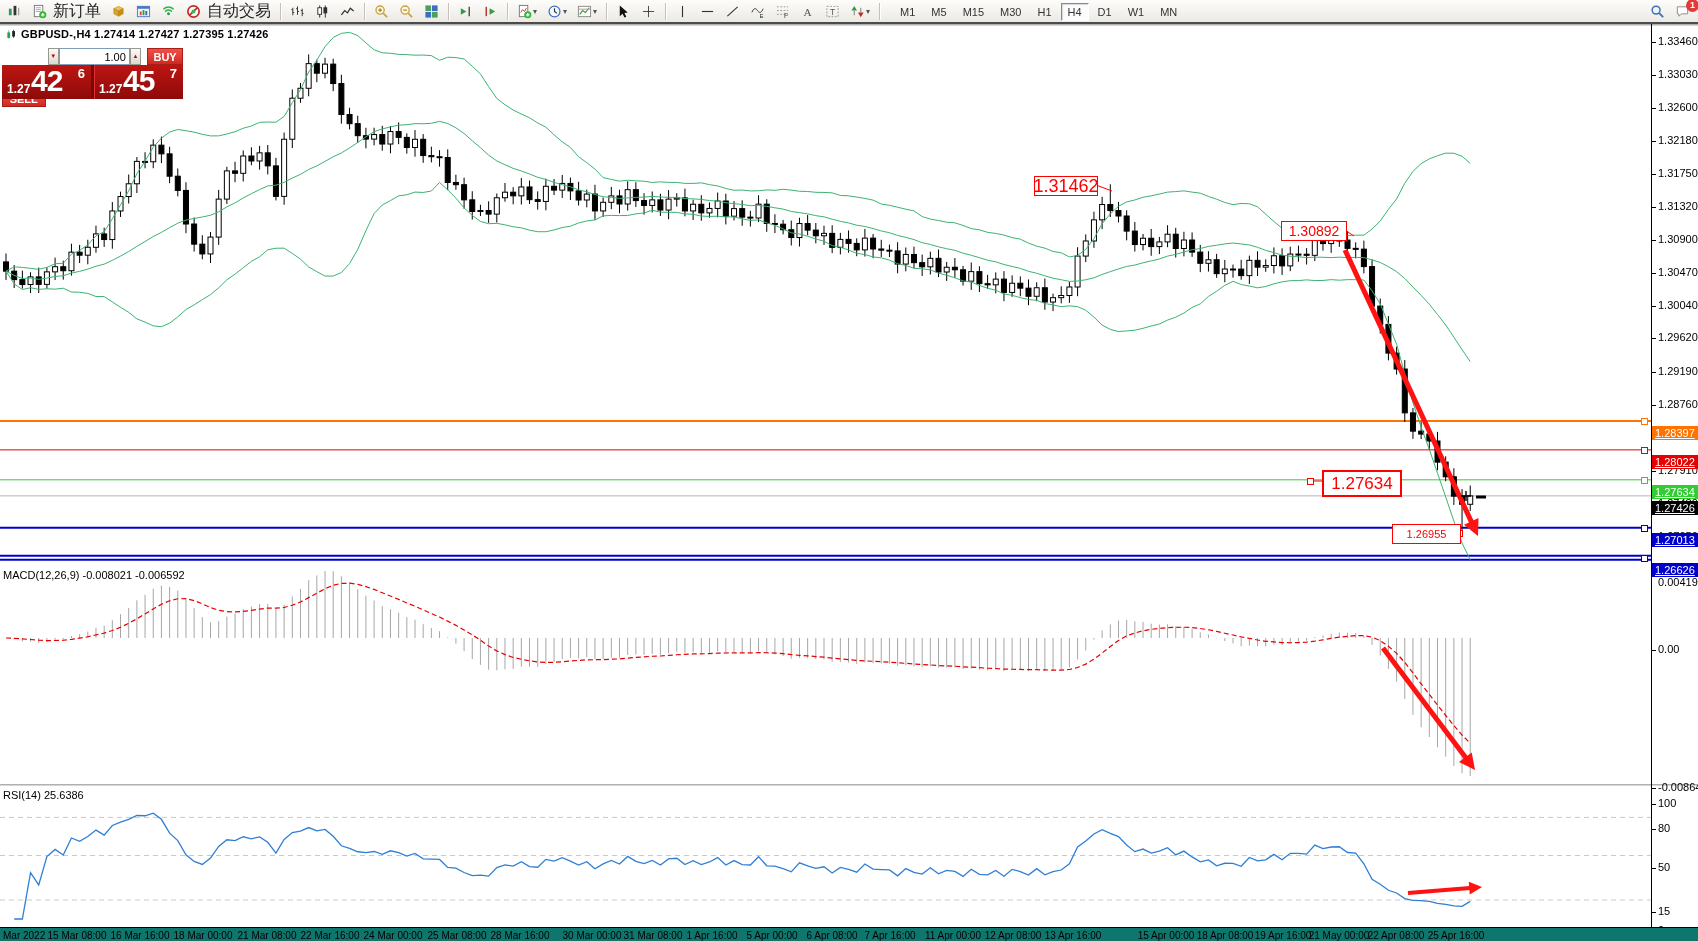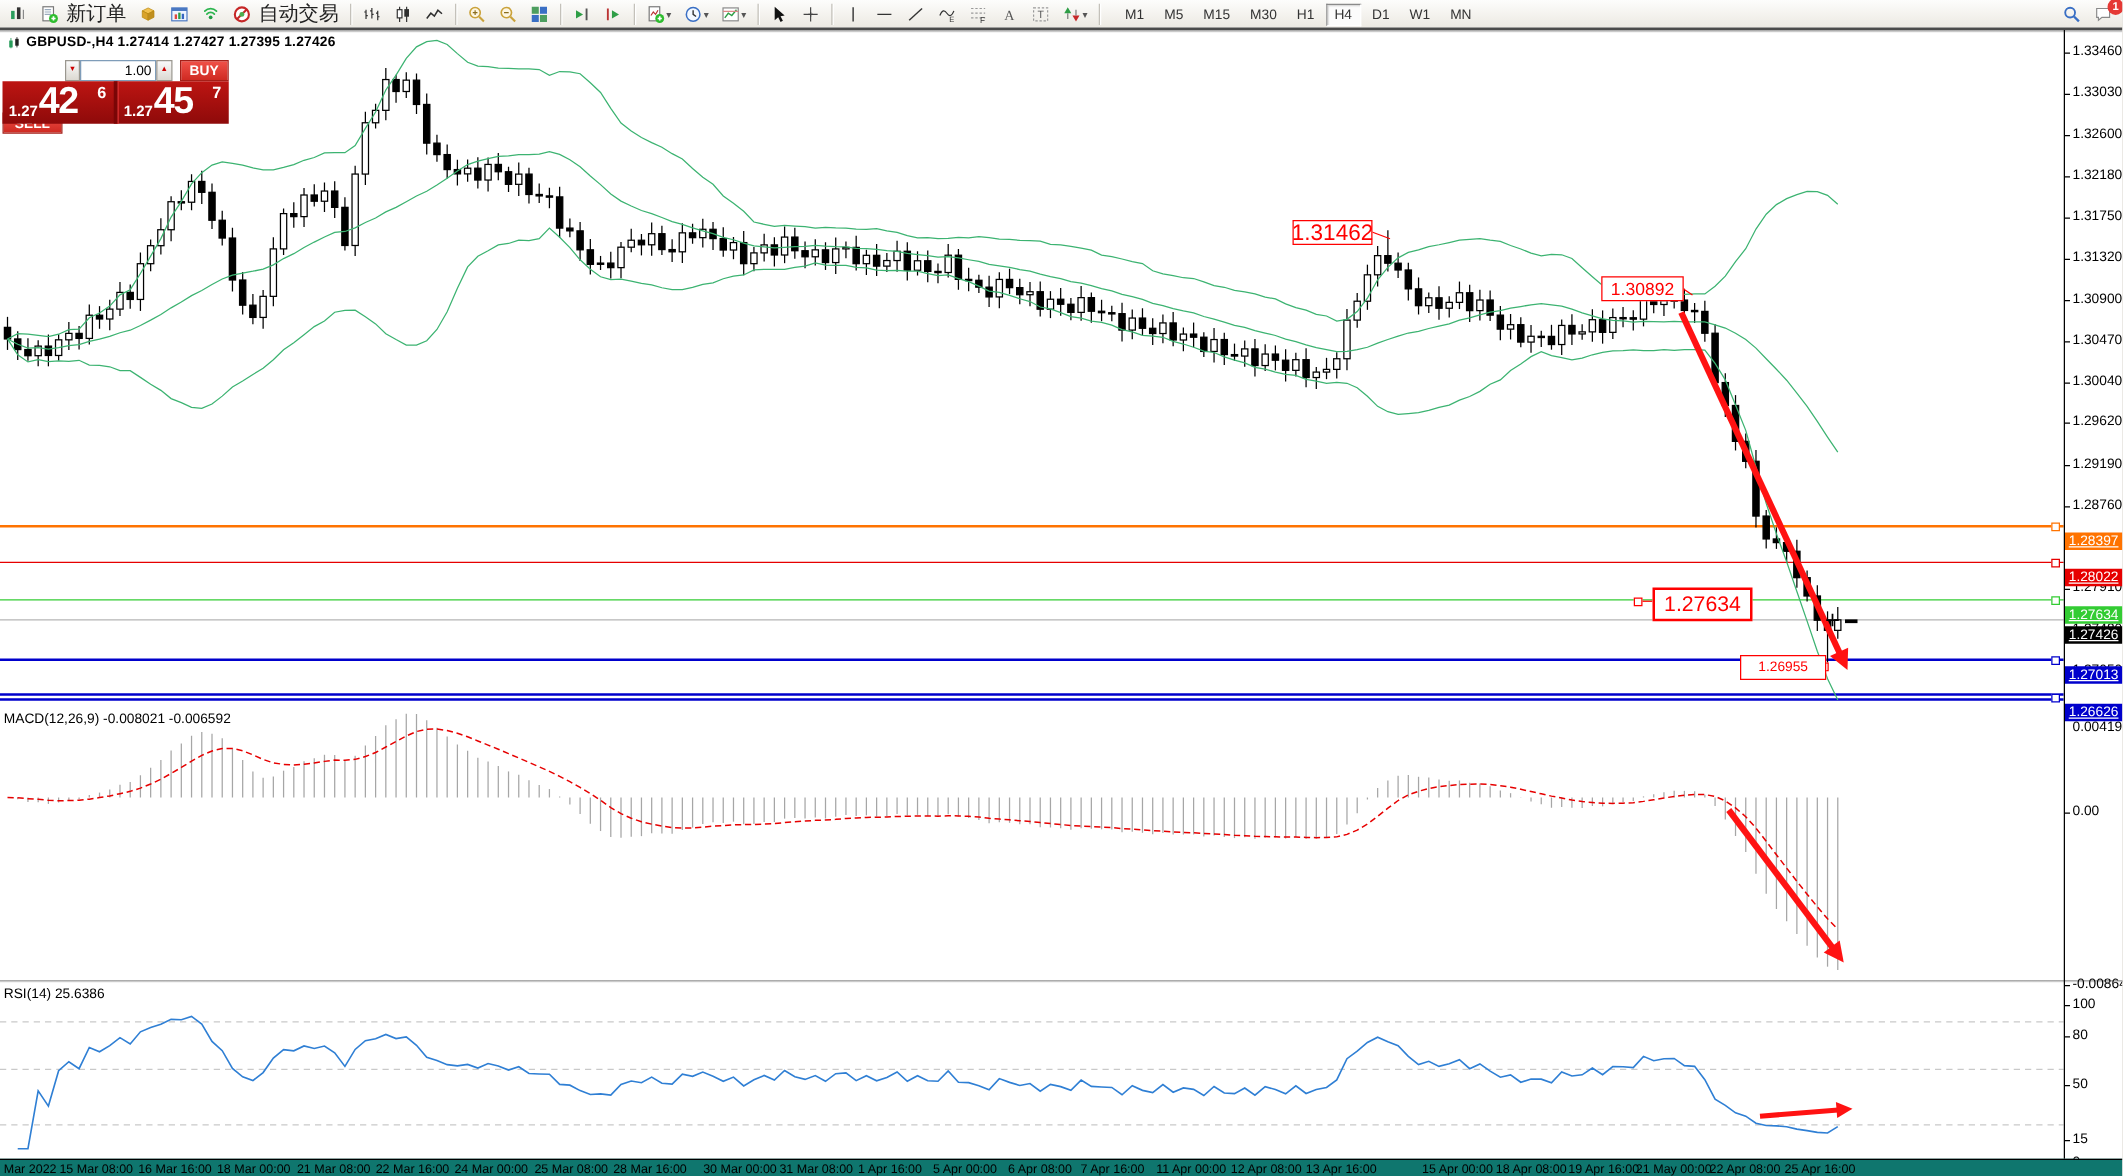--- a/index.html
+++ b/index.html
@@ -44,21 +44,21 @@
   .handle{position:absolute;width:5px;height:5px;background:#fff;z-index:7;}
   
   #trade-panel{position:absolute;left:2px;top:24px;width:181px;z-index:40;font-family:"Liberation Sans",sans-serif;}
   #tp-row1{height:17px;display:flex;}
   .tp-btn{height:17px;color:#fff;font-size:11px;font-weight:bold;text-align:center;line-height:17px;
      background:linear-gradient(#f05048,#cf2a22);border:1px solid #a51f18;box-sizing:border-box;}
   #tp-sell{width:51px;margin-top:42px;}
   #tp-buy{width:42px;margin-left:6px;}
   .tp-step{width:13px;height:17px;background:linear-gradient(#fafafa,#dcd9d2);border:1px solid #9a978f;
      box-sizing:border-box;color:#c00;font-size:6px;text-align:center;line-height:15px;}
-  #vol{width:61px;height:17px;border:1px solid #7f9db9;box-sizing:border-box;font-size:11px;
+  #vol{width:71px;height:17px;border:1px solid #7f9db9;box-sizing:border-box;font-size:11px;
      text-align:right;padding:0 3px;font-family:"Liberation Sans",sans-serif;}
   #tp-row2{height:34px;background:linear-gradient(#bd1512,#8e0a0a);display:flex;position:relative;}
   .tp-price{position:relative;width:89px;color:#fff;}
   .tp-div{width:3px;background:#7a0606;box-shadow:1px 0 0 #d33;}
   .tp-base{position:absolute;left:5px;bottom:3px;font-size:12px;font-weight:bold;}
   .tp-big{position:absolute;left:29px;top:-1px;font-size:30px;font-weight:bold;letter-spacing:-1px;}
   .tp-sup{position:absolute;right:6px;top:1px;font-size:13px;font-weight:bold;}
 </style>
 </head>
 <body>

